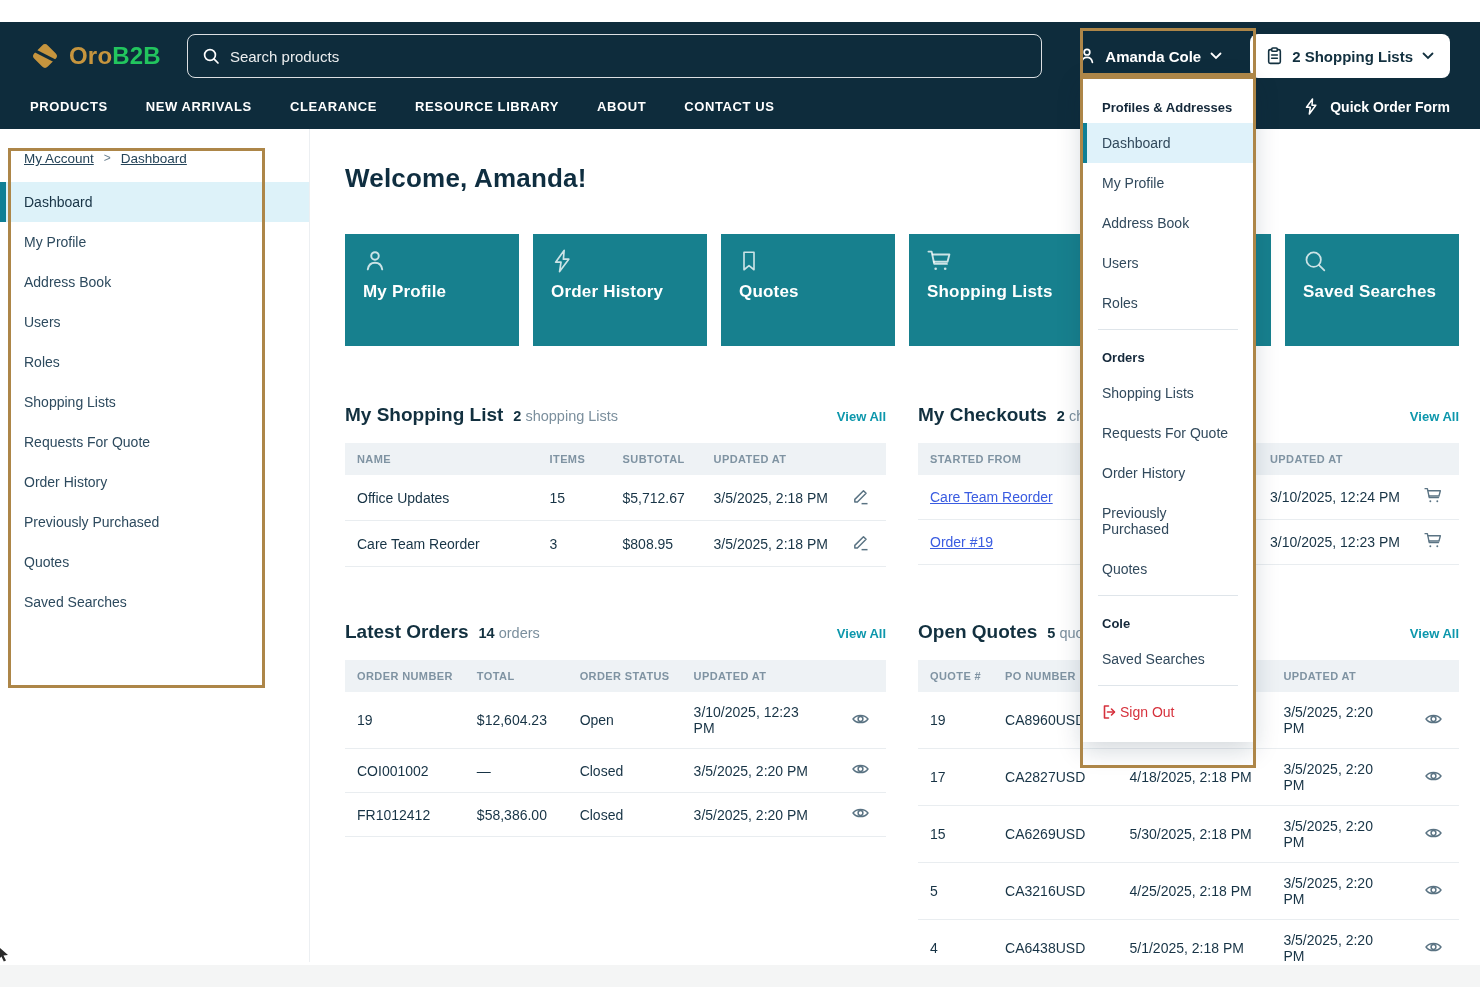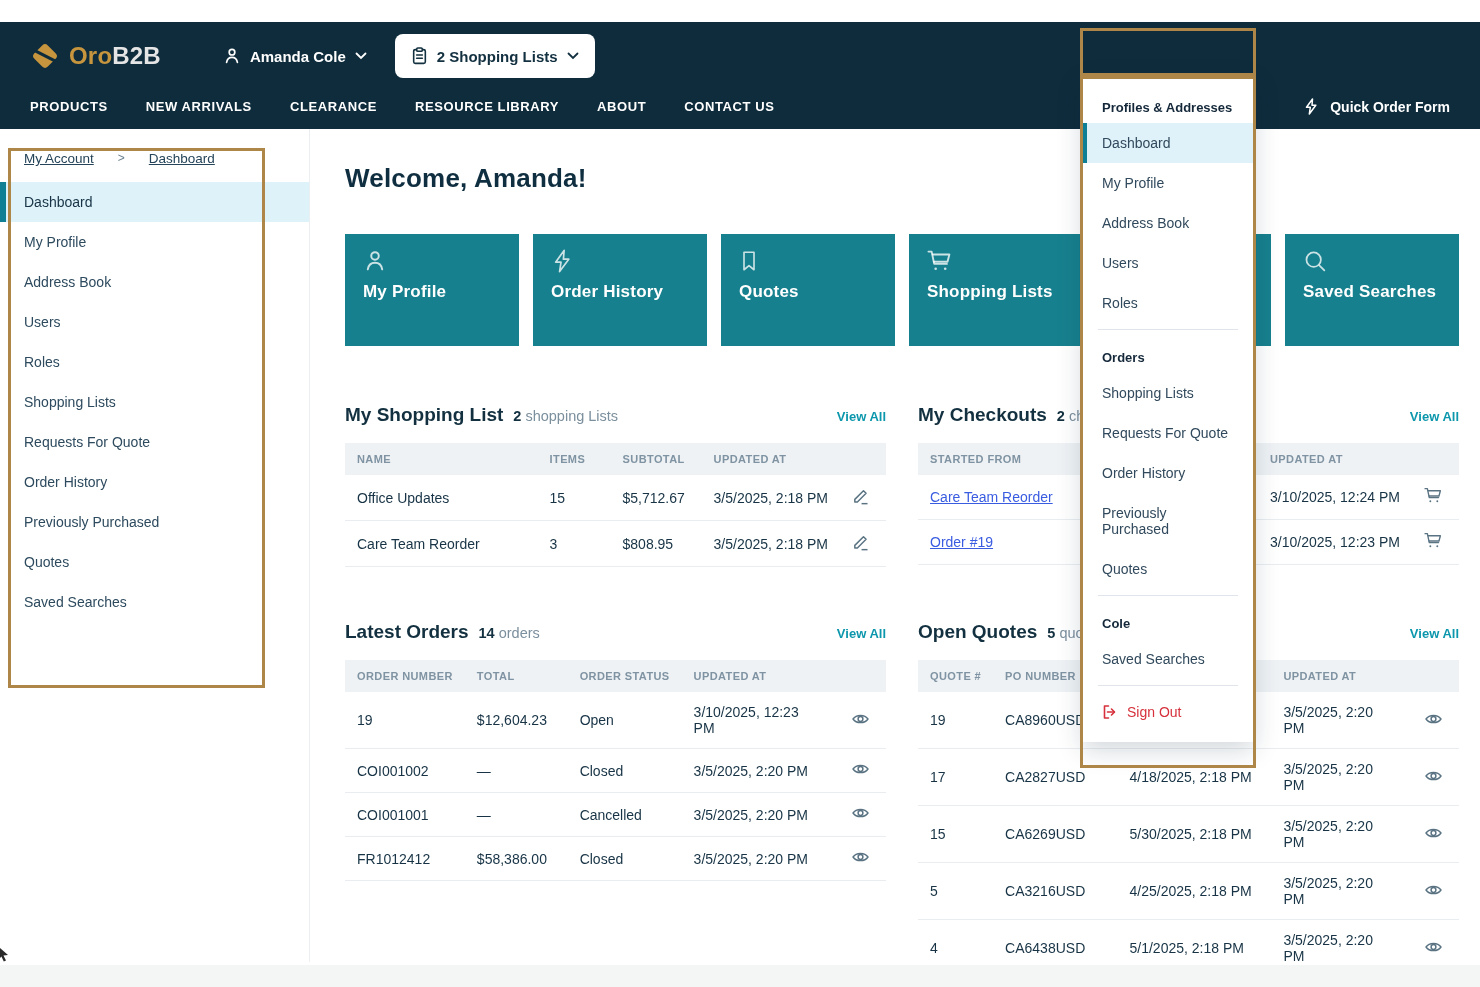--- a/index.html
+++ b/index.html
@@ -8,40 +8,40 @@
     font-family: "Liberation Sans", "DejaVu Sans", sans-serif;
     background:#ffffff; color:#173345; position:relative;
   }
   .top-strip { height:22px; background:#ffffff; }
   
   .header { background:#0e2c3c; padding:0 30px 14px 30px; }
   .header-top { display:flex; align-items:center; height:62px; padding-top:6px; }
   .logo { display:flex; align-items:center; gap:9px; flex:0 0 auto; margin-right:26px; cursor:pointer;}
   .logo-text { font-size:24px; font-weight:bold; letter-spacing:.2px; }
   .logo-text .oro { color:#c6953e; }
-  .logo-text .b2b { color:#e5e5e5; }
+  .logo-text .b2b { color:#22c55e; }
   .search-wrap { flex:1 1 auto; display:flex; align-items:center; gap:10px;
     border:1.5px solid rgba(255,255,255,.85); border-radius:8px; height:44px; padding:0 14px; color:#fff; }
   .search-wrap input { background:transparent; border:none; outline:none; color:#fff; font-size:15px; width:100%;
     font-family:inherit; }
   .search-wrap input::placeholder { color:rgba(255,255,255,.92); }
   .user-trigger { display:flex; align-items:center; gap:9px; color:#fff; font-weight:bold; font-size:15px;
     margin:0 28px 0 36px; flex:0 0 auto; cursor:pointer; }
   .sl-button { display:flex; align-items:center; gap:9px; background:#ffffff; color:#12303f;
     border:none; border-radius:8px; height:44px; padding:0 16px; font-weight:bold; font-size:15px;
     flex:0 0 auto; cursor:pointer; font-family:inherit; }
   .header-nav { display:flex; align-items:center; margin-top:14px; }
   .nav-links { display:flex; gap:38px; }
   .nav-link { color:#ffffff; font-size:13px; font-weight:bold; letter-spacing:.6px; text-decoration:none; }
   .quick-order { margin-left:auto; display:flex; align-items:center; gap:12px; color:#fff; font-size:14px;
     font-weight:bold; cursor:pointer; }
   
   .page { display:flex; align-items:flex-start; }
   .sidebar { width:310px; flex:0 0 310px; padding-top:22px; min-height:833px; border-right:1px solid #eceff2; }
-  .breadcrumb { padding:0 24px; font-size:13.5px; color:#254459; display:flex; gap:24px; align-items:flex-start;
+  .breadcrumb { padding:0 24px; font-size:13.5px; color:#254459; display:flex; gap:10px; align-items:flex-start;
     margin-bottom:16px; }
   .breadcrumb a { color:#254459; text-decoration:underline; }
   .breadcrumb .sep { color:#6c8292; font-size:12px; }
   .side-menu { display:flex; flex-direction:column; }
   .side-item { padding:12px 24px; font-size:14px; color:#2d4a5e; cursor:pointer; }
   .side-item.active { background:#ddf2f9; border-left:6px solid #0f7f95; padding-left:18px; color:#173345; }
   .main { flex:1 1 auto; padding:34px 21px 0 35px; }
   .welcome { font-size:26px; font-weight:bold; color:#0f2e40; letter-spacing:.2px; }
   
   .tiles { display:flex; gap:14px; margin-top:40px; }
@@ -74,21 +74,21 @@
   .t-qt th:nth-child(2),.t-qt td:nth-child(2){width:23%;}
   .t-qt td:nth-child(3){max-width:118px; width:118px;}
   .t-qt td:nth-child(4){max-width:90px; width:90px;}
   
   .dropdown { position:absolute; left:1082px; top:76px; width:172px; background:#ffffff; z-index:50;
     box-shadow:0 8px 24px rgba(10,40,60,.18); padding:10px 0 10px 0; }
   .dd-header { padding:14px 20px 8px 20px; font-size:13px; font-weight:bold; color:#14283a; }
   .dd-item { padding:12px 20px; font-size:14px; color:#31495c; cursor:pointer; }
   .dd-item.active { background:#dff2fa; border-left:5px solid #0f7f95; padding-left:15px; }
   .dd-divider { border-top:1px solid #dfe5ea; margin:6px 16px; }
-  .dd-signout { padding:12px 20px; font-size:14px; color:#d6313c; display:flex; align-items:flex-end; gap:9px; cursor:pointer; }
+  .dd-signout { padding:12px 20px; font-size:14px; color:#d6313c; display:flex; align-items:flex-end; gap:2px; cursor:pointer; }
   
   .ann { position:absolute; border:3px solid #ad8648; z-index:60; pointer-events:none; }
   .ann-sidebar { left:8px; top:148px; width:257px; height:540px; }
   .ann-trigger { left:1080px; top:28px; width:176px; height:48px; }
   .ann-dropdown { left:1080px; top:76px; width:176px; height:692px; }
   .bottom-strip { position:absolute; left:0; bottom:0; width:100%; height:22px; background:#f4f5f5; }
   .cursor-arrow { position:absolute; left:-3px; top:946px; z-index:70; }
   svg { display:block; }
 </style>
 </head>
@@ -101,20 +101,29 @@
     <div class="logo">
       <span>
         <svg width="30" height="30" viewBox="0 0 30 30">
           <g transform="rotate(45 15 15)">
             <rect x="5.5" y="5.5" width="19" height="19" rx="4" fill="#c6953e"></rect>
             <rect x="4" y="13.2" width="22" height="3.2" fill="#0e2c3c" transform="rotate(-18 15 15)"></rect>
           </g>
         </svg>
       </span>
       <span class="logo-text"><span class="oro">Oro</span><span class="b2b">B2B</span></span>
+    </div>
+    <div class="search-wrap">
+      <span>
+        <svg width="18" height="18" viewBox="0 0 18 18" fill="none" stroke="#fff" stroke-width="1.7" stroke-linecap="round">
+          <circle cx="8" cy="8" r="5.4"></circle>
+            <line x1="12.2" y1="12.2" x2="16" y2="16"></line>
+        </svg>
+      </span>
+      <input type="text" placeholder="Search products" style="">
     </div>
     <div class="user-trigger">
       <span>
         <svg width="18" height="18" viewBox="0 0 16 16" fill="none" stroke="#fff" stroke-width="1.5" stroke-linecap="round">
           <circle cx="8" cy="4.6" r="2.5"></circle>
             <path d="M3.2 13.6 C3.7 10.6 5.6 9.2 8 9.2 S12.3 10.6 12.8 13.6"></path>
         </svg>
       </span>
       <span>Amanda Cole</span>
       <span>
@@ -361,30 +370,20 @@
               <td>COI001002</td>
               <td>—</td>
               <td>Closed</td>
               <td>3/5/2025, 2:20 PM</td>
               <td class="icon-cell"><span class="act-icon"><svg width="19" height="16" viewBox="0 0 16 14" fill="none" stroke="currentColor" stroke-width="1.3">
                       <path d="M1.5 7 C4.3 2.8 11.7 2.8 14.5 7 C11.7 11.2 4.3 11.2 1.5 7 Z"></path>
                       <circle cx="8" cy="7" r="2.1"></circle>
                     </svg></span></td>
             </tr>
             <tr>
-              <td>COI001001</td>
-              <td>—</td>
-              <td>Cancelled</td>
-              <td>3/5/2025, 2:20 PM</td>
-              <td class="icon-cell"><span class="act-icon"><svg width="19" height="16" viewBox="0 0 16 14" fill="none" stroke="currentColor" stroke-width="1.3">
-                      <path d="M1.5 7 C4.3 2.8 11.7 2.8 14.5 7 C11.7 11.2 4.3 11.2 1.5 7 Z"></path>
-                      <circle cx="8" cy="7" r="2.1"></circle>
-                    </svg></span></td>
-            </tr>
-            <tr>
               <td>FR1012412</td>
               <td>$58,386.00</td>
               <td>Closed</td>
               <td>3/5/2025, 2:20 PM</td>
               <td class="icon-cell"><span class="act-icon"><svg width="19" height="16" viewBox="0 0 16 14" fill="none" stroke="currentColor" stroke-width="1.3">
                       <path d="M1.5 7 C4.3 2.8 11.7 2.8 14.5 7 C11.7 11.2 4.3 11.2 1.5 7 Z"></path>
                       <circle cx="8" cy="7" r="2.1"></circle>
                     </svg></span></td>
             </tr>
           </tbody>

